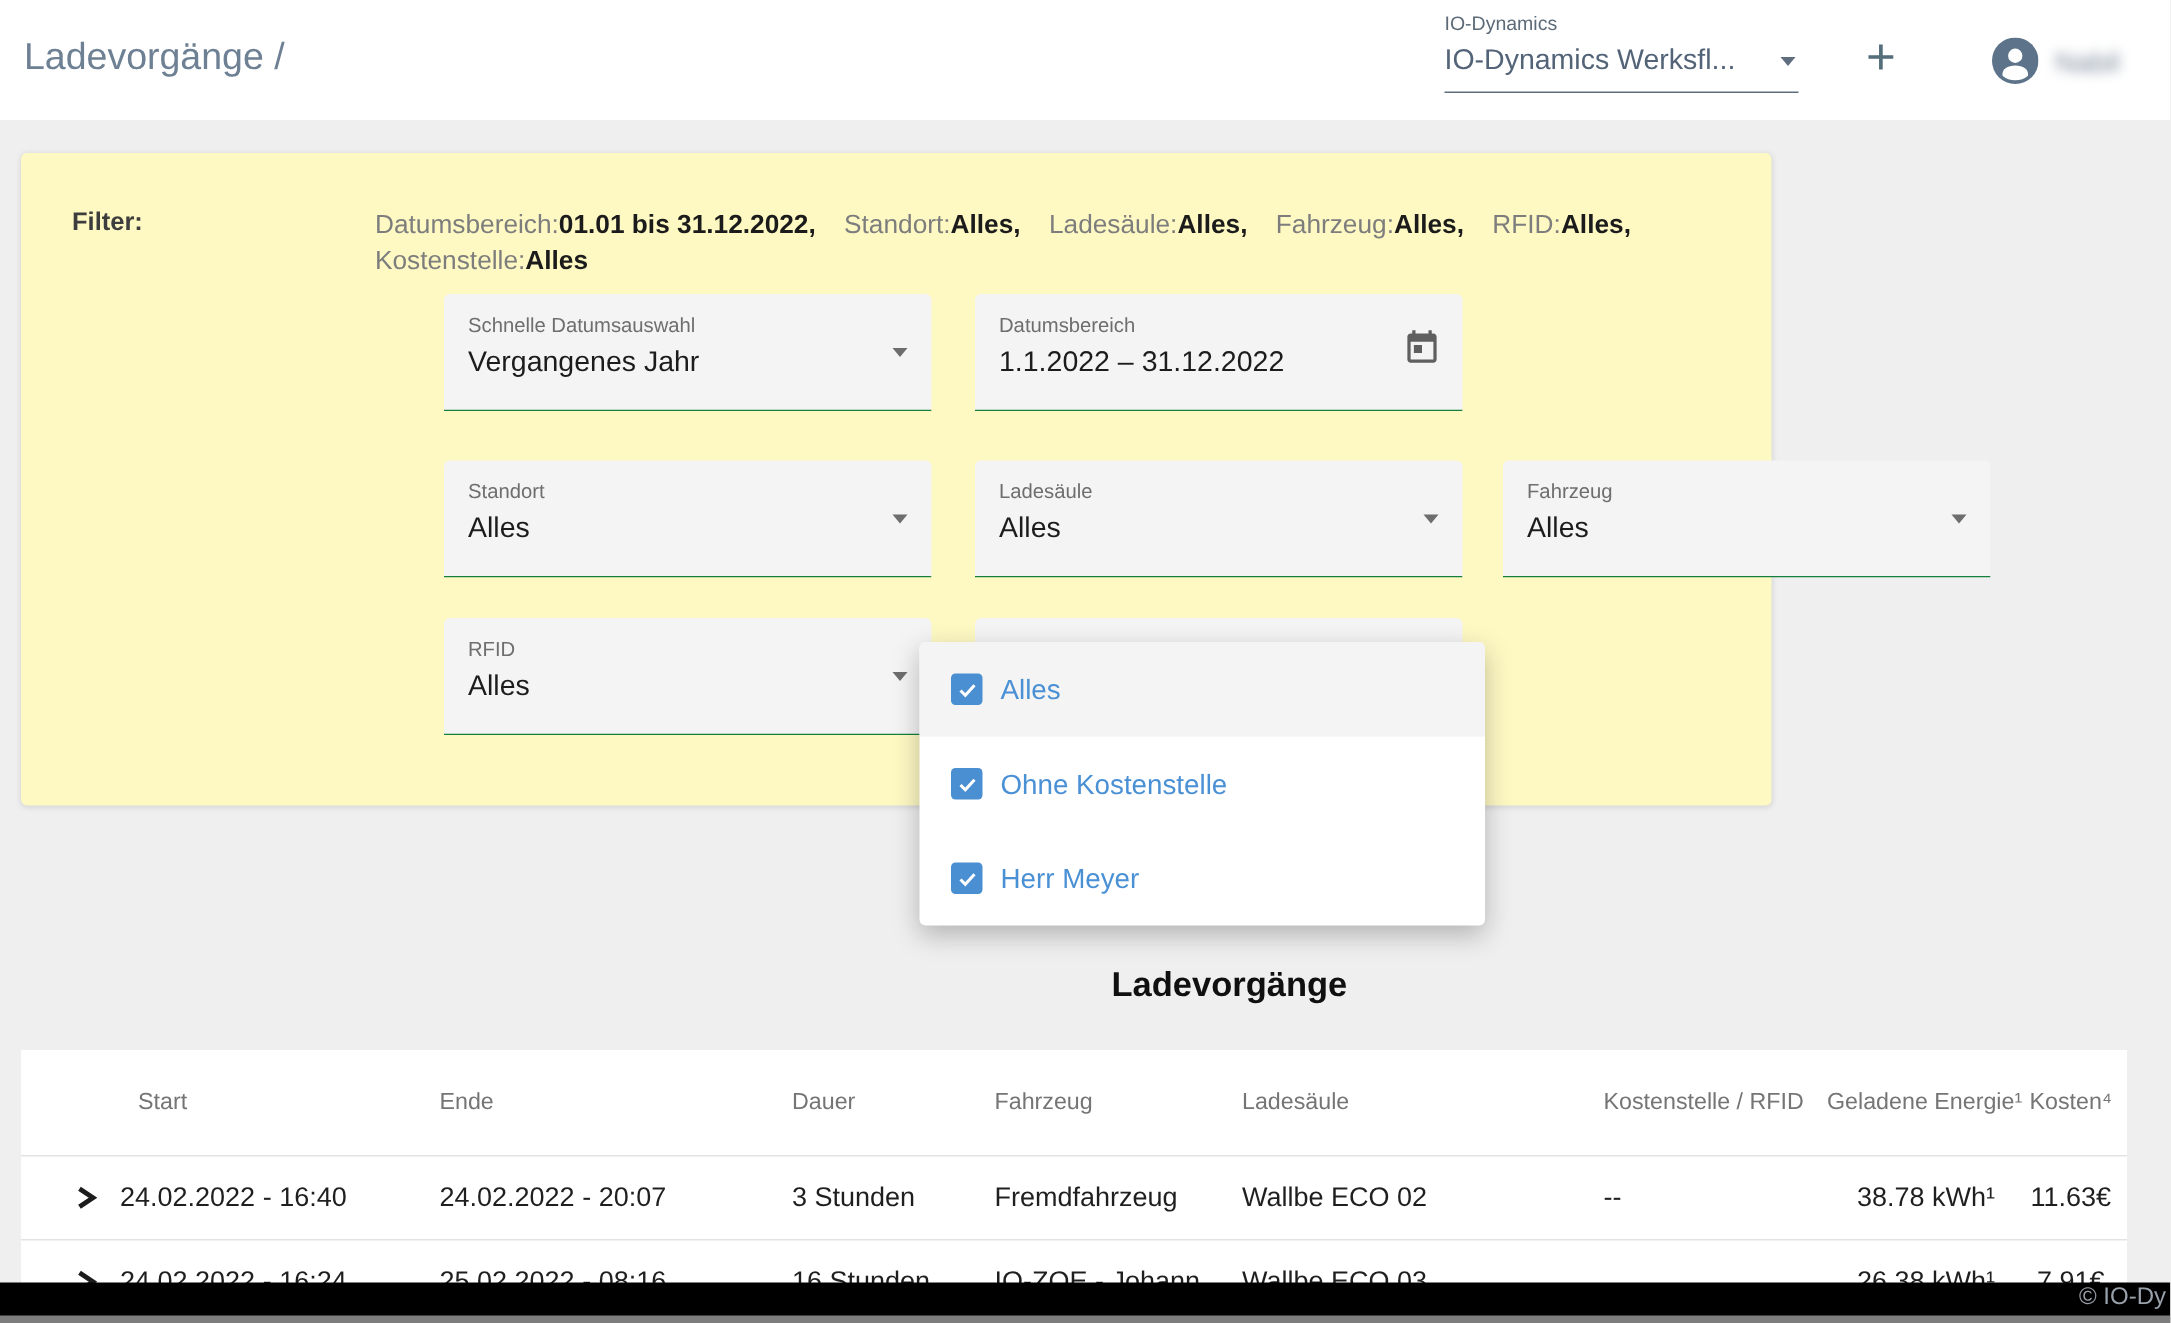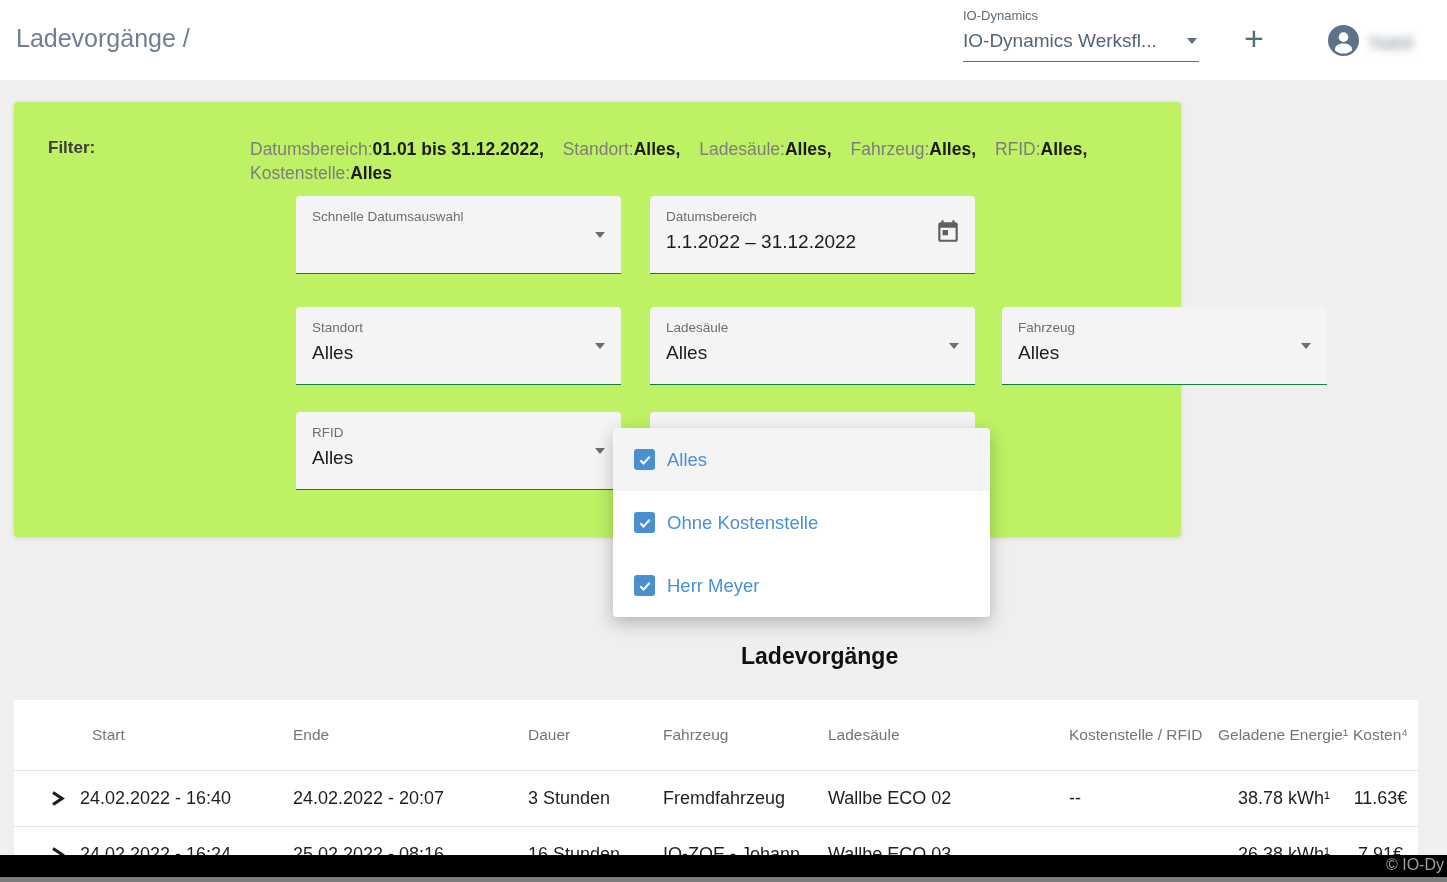--- a/index.html
+++ b/index.html
@@ -18,21 +18,21 @@
     border-bottom:1px solid #5f6e7e; padding:7px 2px 9px 0; }
   .fleet-value { font-size:19px; color:#536478; white-space:nowrap; overflow:hidden; }
   .tri-down { width:0; height:0; border-left:5px solid transparent; border-right:5px solid transparent;
     border-top:6px solid #5f6e7e; margin-left:8px; flex:none; }
   .plus-btn { position:absolute; left:1236px; top:18px; width:36px; height:40px;
     font-size:34px; font-weight:300; color:#546e7a; text-align:center; line-height:40px; cursor:pointer; }
   .user-chip { position:absolute; left:1328px; top:25px; display:flex; align-items:center; gap:11px; cursor:pointer; }
   .user-name { font-size:19px; color:#7d8c9c; filter:blur(4px); }
   
   .filter-card { position:absolute; left:14px; top:102px; width:1167px; height:435px;
-    background:#bef264; border-radius:4px; box-shadow:0 1px 4px rgba(0,0,0,.13); }
+    background:#fef9c3; border-radius:4px; box-shadow:0 1px 4px rgba(0,0,0,.13); }
   .filter-title { position:absolute; left:34px; top:36px; font-size:17px; font-weight:700; color:#3d3d3d; }
   .filter-summary { position:absolute; left:236px; top:36px; right:30px; font-size:17.5px; line-height:1.35; }
   .filter-summary .seg { margin-right:14px; white-space:nowrap; }
   .filter-summary .seg-label { color:#7d7d7d; }
   .filter-summary .seg-value { color:#1b1b1b; font-weight:600; }
   .field { position:absolute; width:325px; height:78px; background:#f4f4f4;
     border-bottom:1px solid #15803d; border-radius:4px 4px 0 0; padding:13px 16px 0 16px; cursor:pointer; }
   .field-label { font-size:13.5px; color:#6e6e6e; }
   .field-value { font-size:19px; color:#1c1c1c; margin-top:7px; white-space:nowrap; }
   .field .tri { position:absolute; right:16px; top:36px; width:0; height:0;
@@ -112,20 +112,21 @@
       <span class="seg"><span class="seg-label">Datumsbereich:</span><span class="seg-value">01.01 bis 31.12.2022,</span></span>
       <span class="seg"><span class="seg-label">Standort:</span><span class="seg-value">Alles,</span></span>
       <span class="seg"><span class="seg-label">Ladesäule:</span><span class="seg-value">Alles,</span></span>
       <span class="seg"><span class="seg-label">Fahrzeug:</span><span class="seg-value">Alles,</span></span>
       <span class="seg"><span class="seg-label">RFID:</span><span class="seg-value">Alles,</span></span>
       <span class="seg"><span class="seg-label">Kostenstelle:</span><span class="seg-value">Alles</span></span>
     </div>
 
     <div class="field f-r1c1">
       <div class="field-label">Schnelle Datumsauswahl</div>
+      <div class="field-value">Vergangenes Jahr</div>
       <span class="tri"></span>
     </div>
 
     <div class="field f-r1c2">
       <div class="field-label">Datumsbereich</div>
       <div class="field-value">1.1.2022 – 31.12.2022</div>
       <span class="cal">
         <svg width="26" height="26" viewBox="0 0 24 24">
           <path fill="#5f5f5f" d="M19 4h-1V2h-2v2H8V2H6v2H5c-1.1 0-2 .9-2 2v14c0 1.1.9 2 2 2h14c1.1 0 2-.9 2-2V6c0-1.1-.9-2-2-2zm0 16H5V9h14v11zM7 11h5v5H7v-5z"></path>
         </svg>

